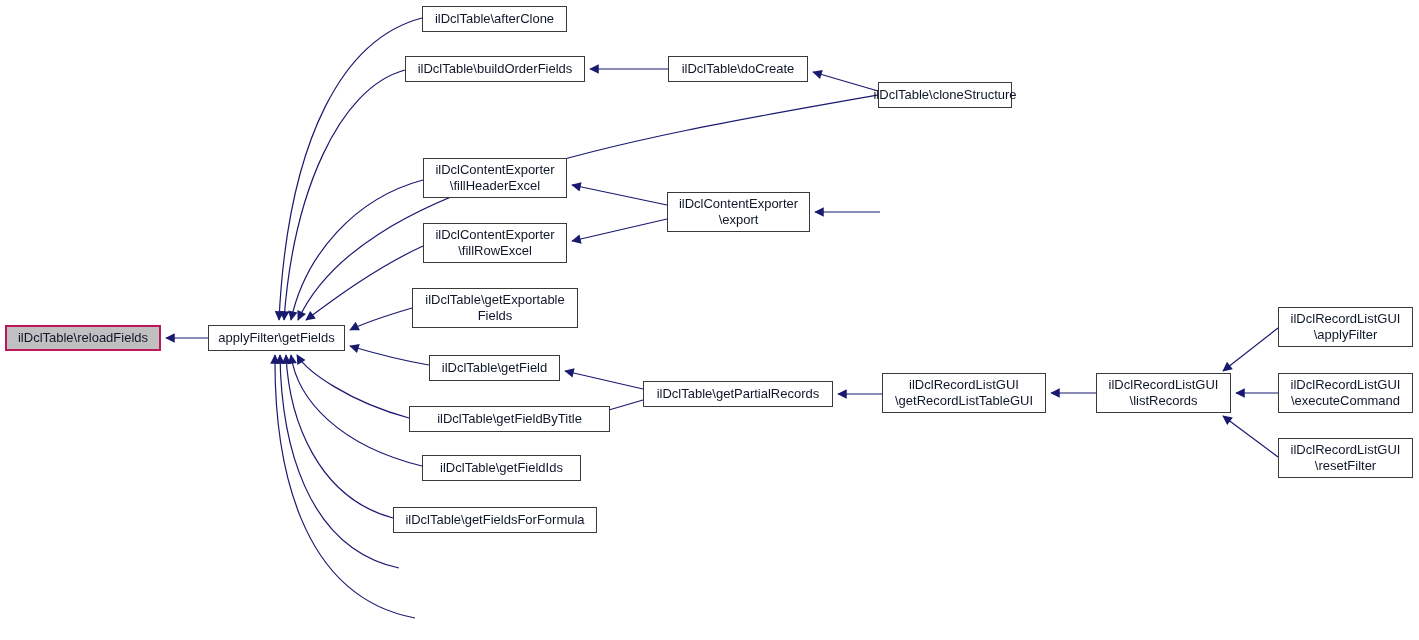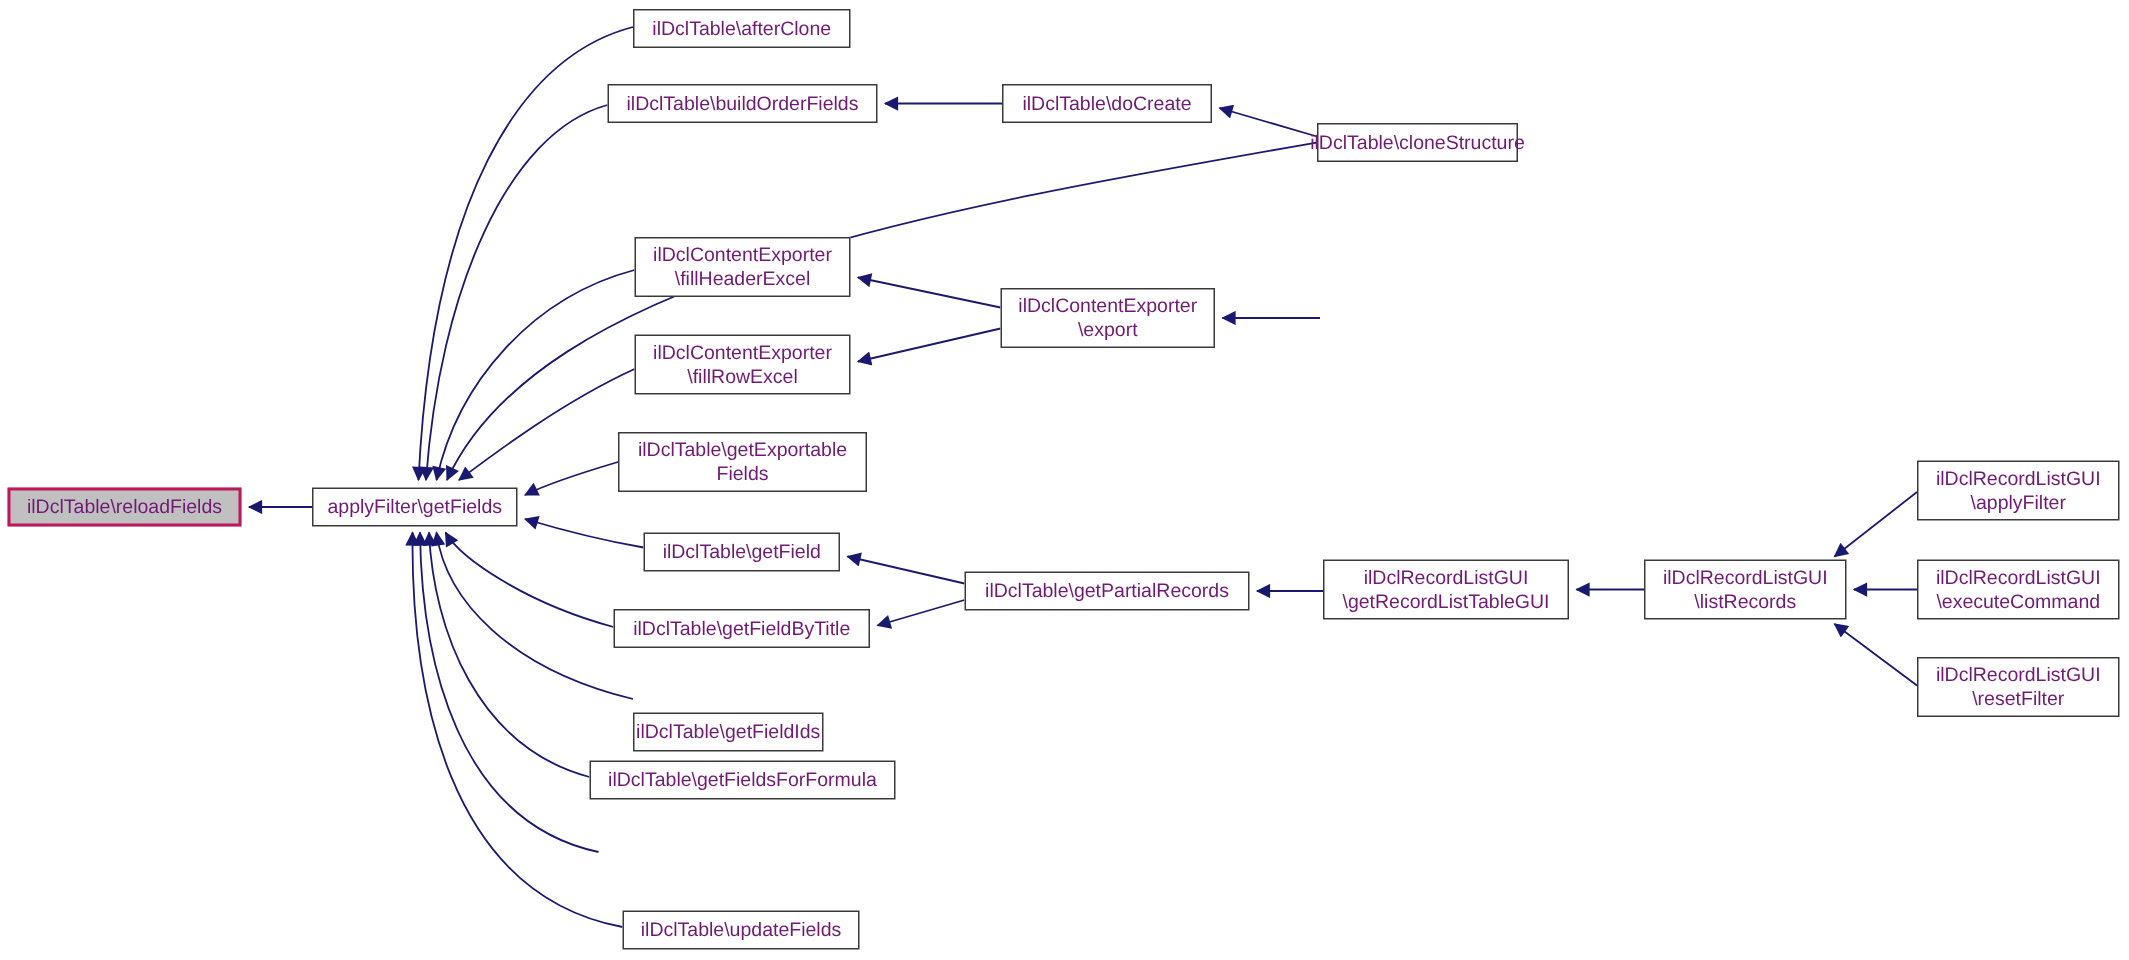--- a/index.html
+++ b/index.html
@@ -6,21 +6,21 @@
   .canvas{
     position:relative;width:1419px;height:640px;background:#ffffff;
     font-family:"Liberation Sans",sans-serif;overflow:hidden;
   }
   svg.edges{position:absolute;left:0;top:0;width:1419px;height:640px;}
   .edge{fill:none;stroke:#191970;stroke-width:1.2px;}
   .node{
     position:absolute;box-sizing:border-box;background:#ffffff;
     border:1.4px solid #3a3a3a;display:flex;flex-direction:column;
     align-items:center;justify-content:center;text-align:center;
-    font-size:13px;line-height:16.5px;color:#701a75;white-space:nowrap;
+    font-size:13px;line-height:16.5px;color:#0f172a;white-space:nowrap;
     cursor:pointer;z-index:2;
   }
   .node.hl{background:#c0c0c0;border:2px solid #be185d;cursor:default;}
 </style>
 </head>
 <body>
 
 <div class="canvas">
 
   <svg class="edges" viewBox="0 0 1419 640">
@@ -98,36 +98,33 @@
 
   <div class="node" style="left:412px;top:288px;width:166px;height:40px">
     <span>ilDclTable\getExportable</span>
     <span>Fields</span>
   </div>
 
   <div class="node" style="left:429px;top:355px;width:131px;height:26px">
     <span>ilDclTable\getField</span>
   </div>
 
-  <div class="node" style="left:409px;top:406px;width:171px;height:26px">
+  <div class="node" style="left:409px;top:406px;width:201px;height:26px">
     <span>ilDclTable\getFieldByTitle</span>
   </div>
 
-  <div class="node" style="left:422px;top:475px;width:127px;height:26px">
+  <div class="node" style="left:422px;top:455px;width:159px;height:26px">
     <span>ilDclTable\getFieldIds</span>
   </div>
 
   <div class="node" style="left:393px;top:507px;width:204px;height:26px">
     <span>ilDclTable\getFieldsForFormula</span>
   </div>
 
 
-  <div class="node" style="left:415px;top:607px;width:158px;height:26px">
-    <span>ilDclTable\updateFields</span>
-  </div>
 
   <div class="node" style="left:643px;top:381px;width:190px;height:26px">
     <span>ilDclTable\getPartialRecords</span>
   </div>
 
   <div class="node" style="left:882px;top:373px;width:164px;height:40px">
     <span>ilDclRecordListGUI</span>
     <span>\getRecordListTableGUI</span>
   </div>
 

